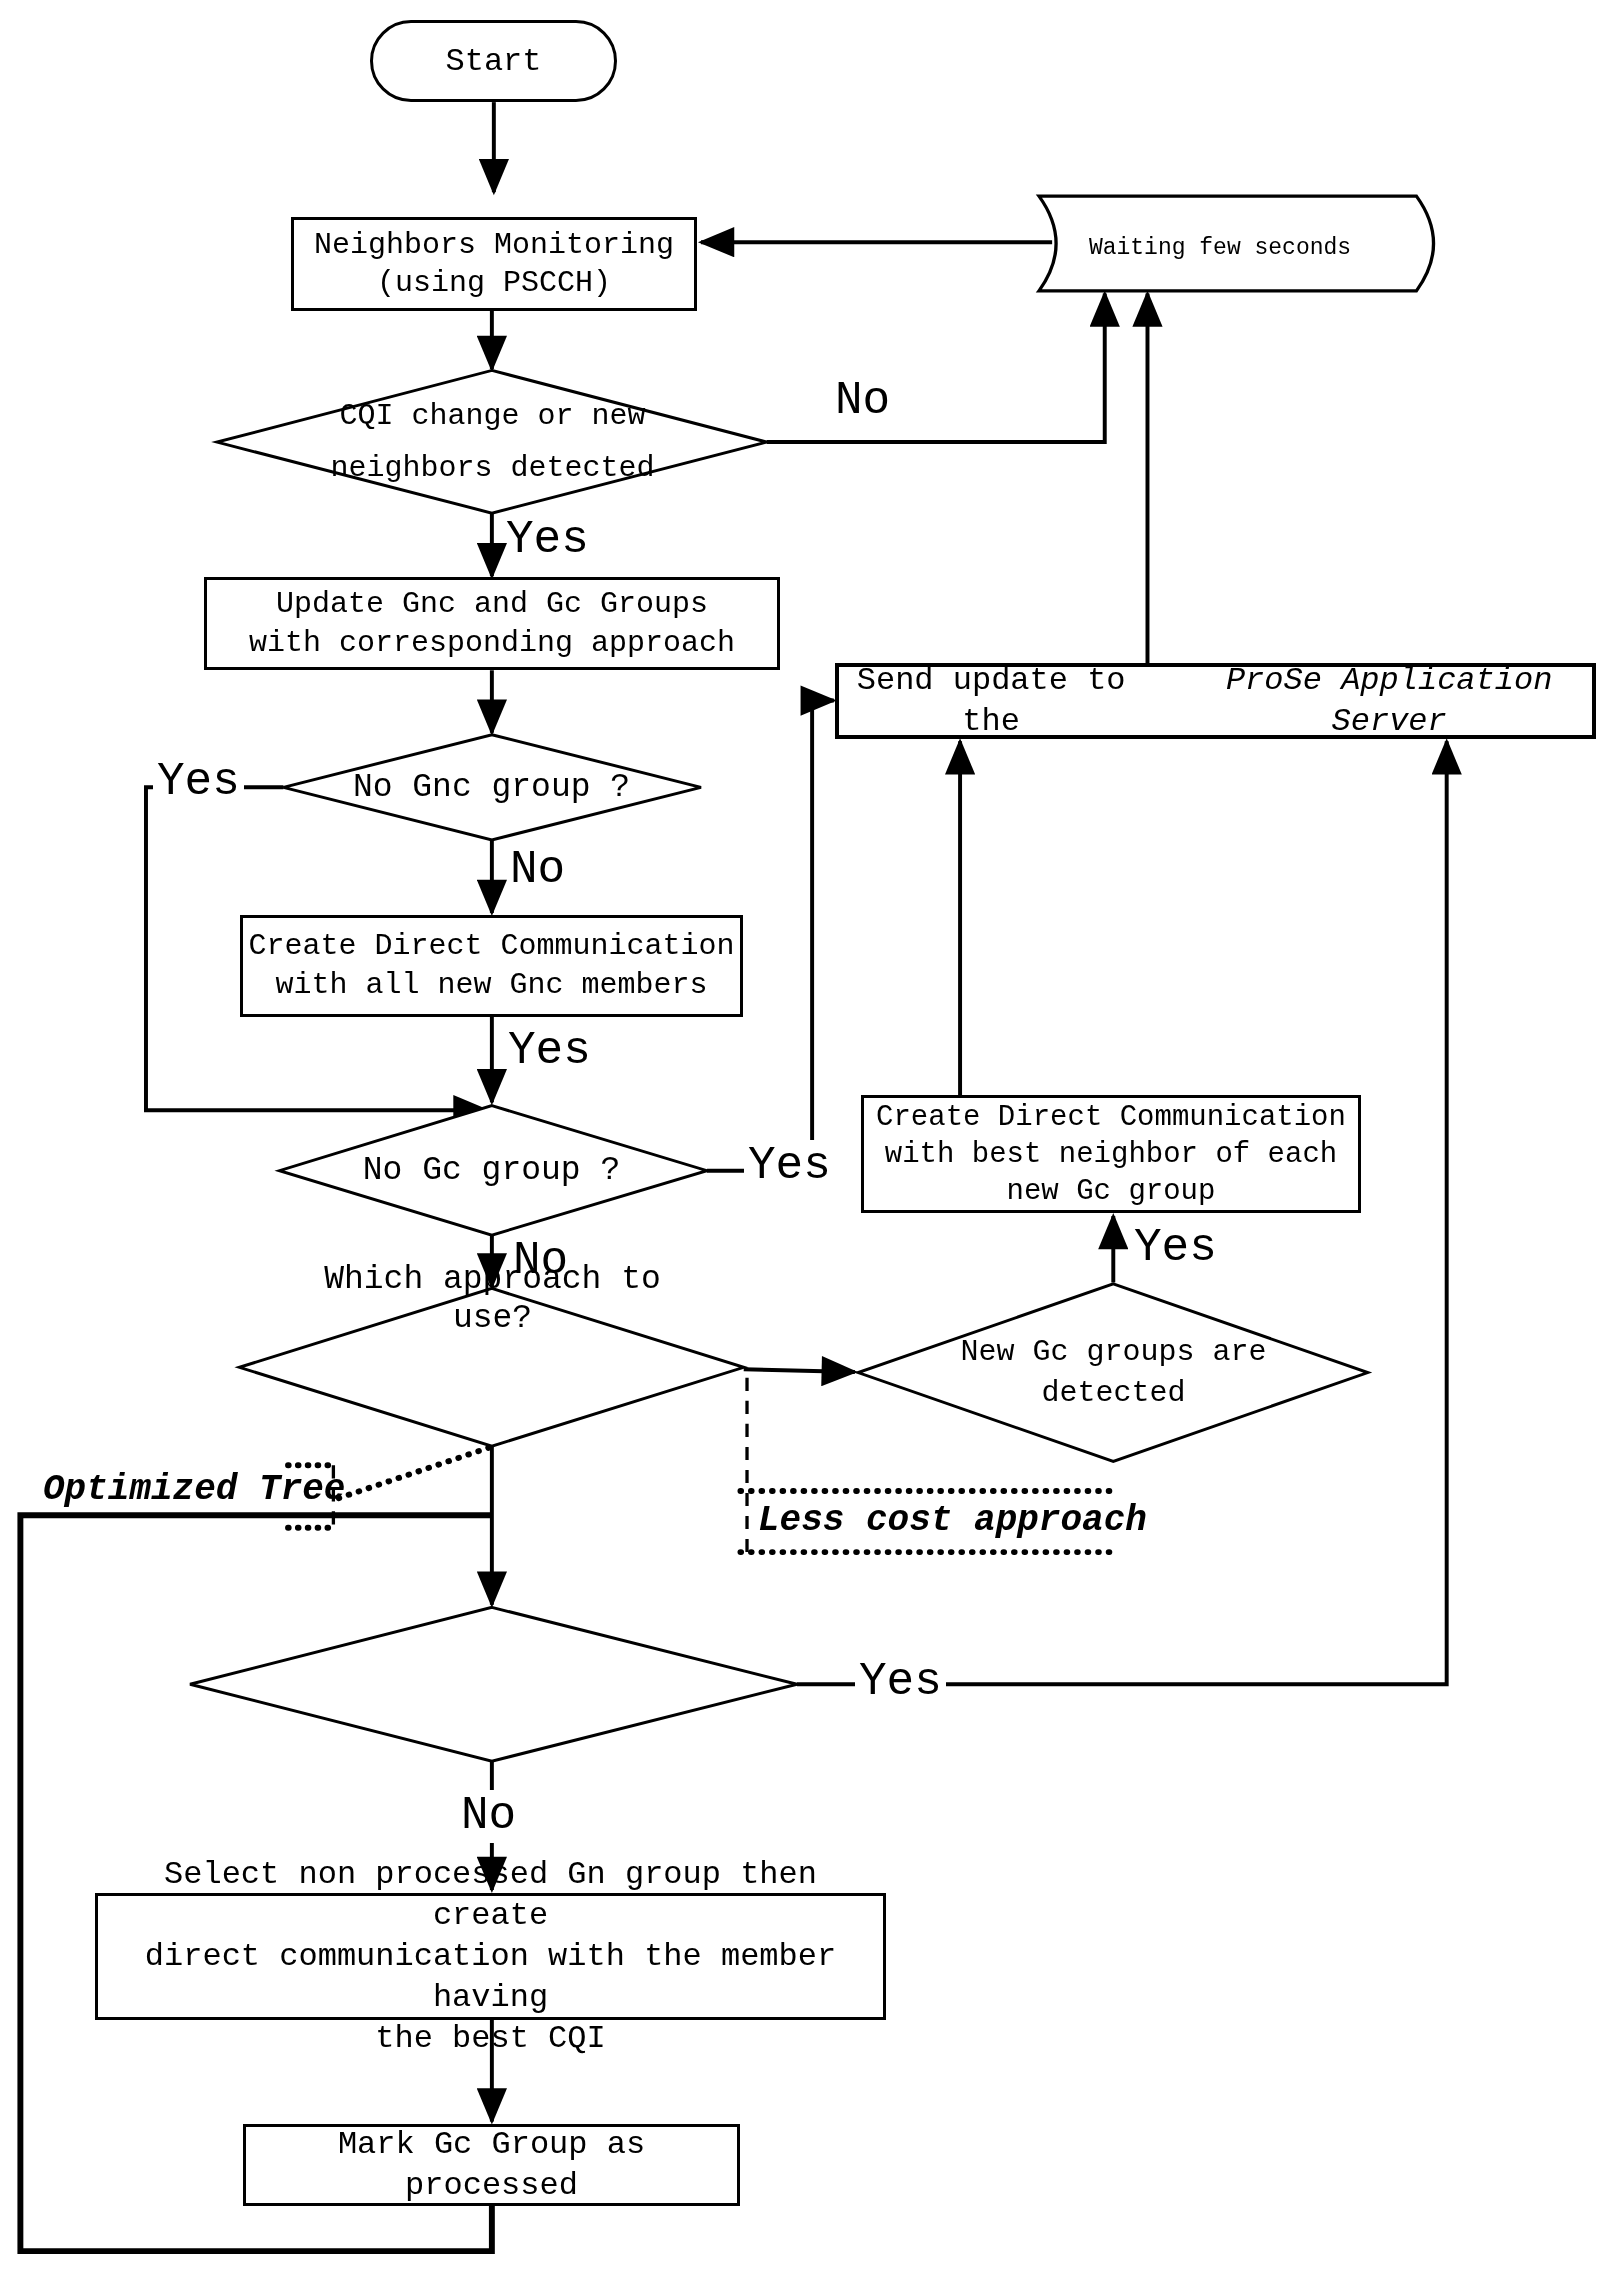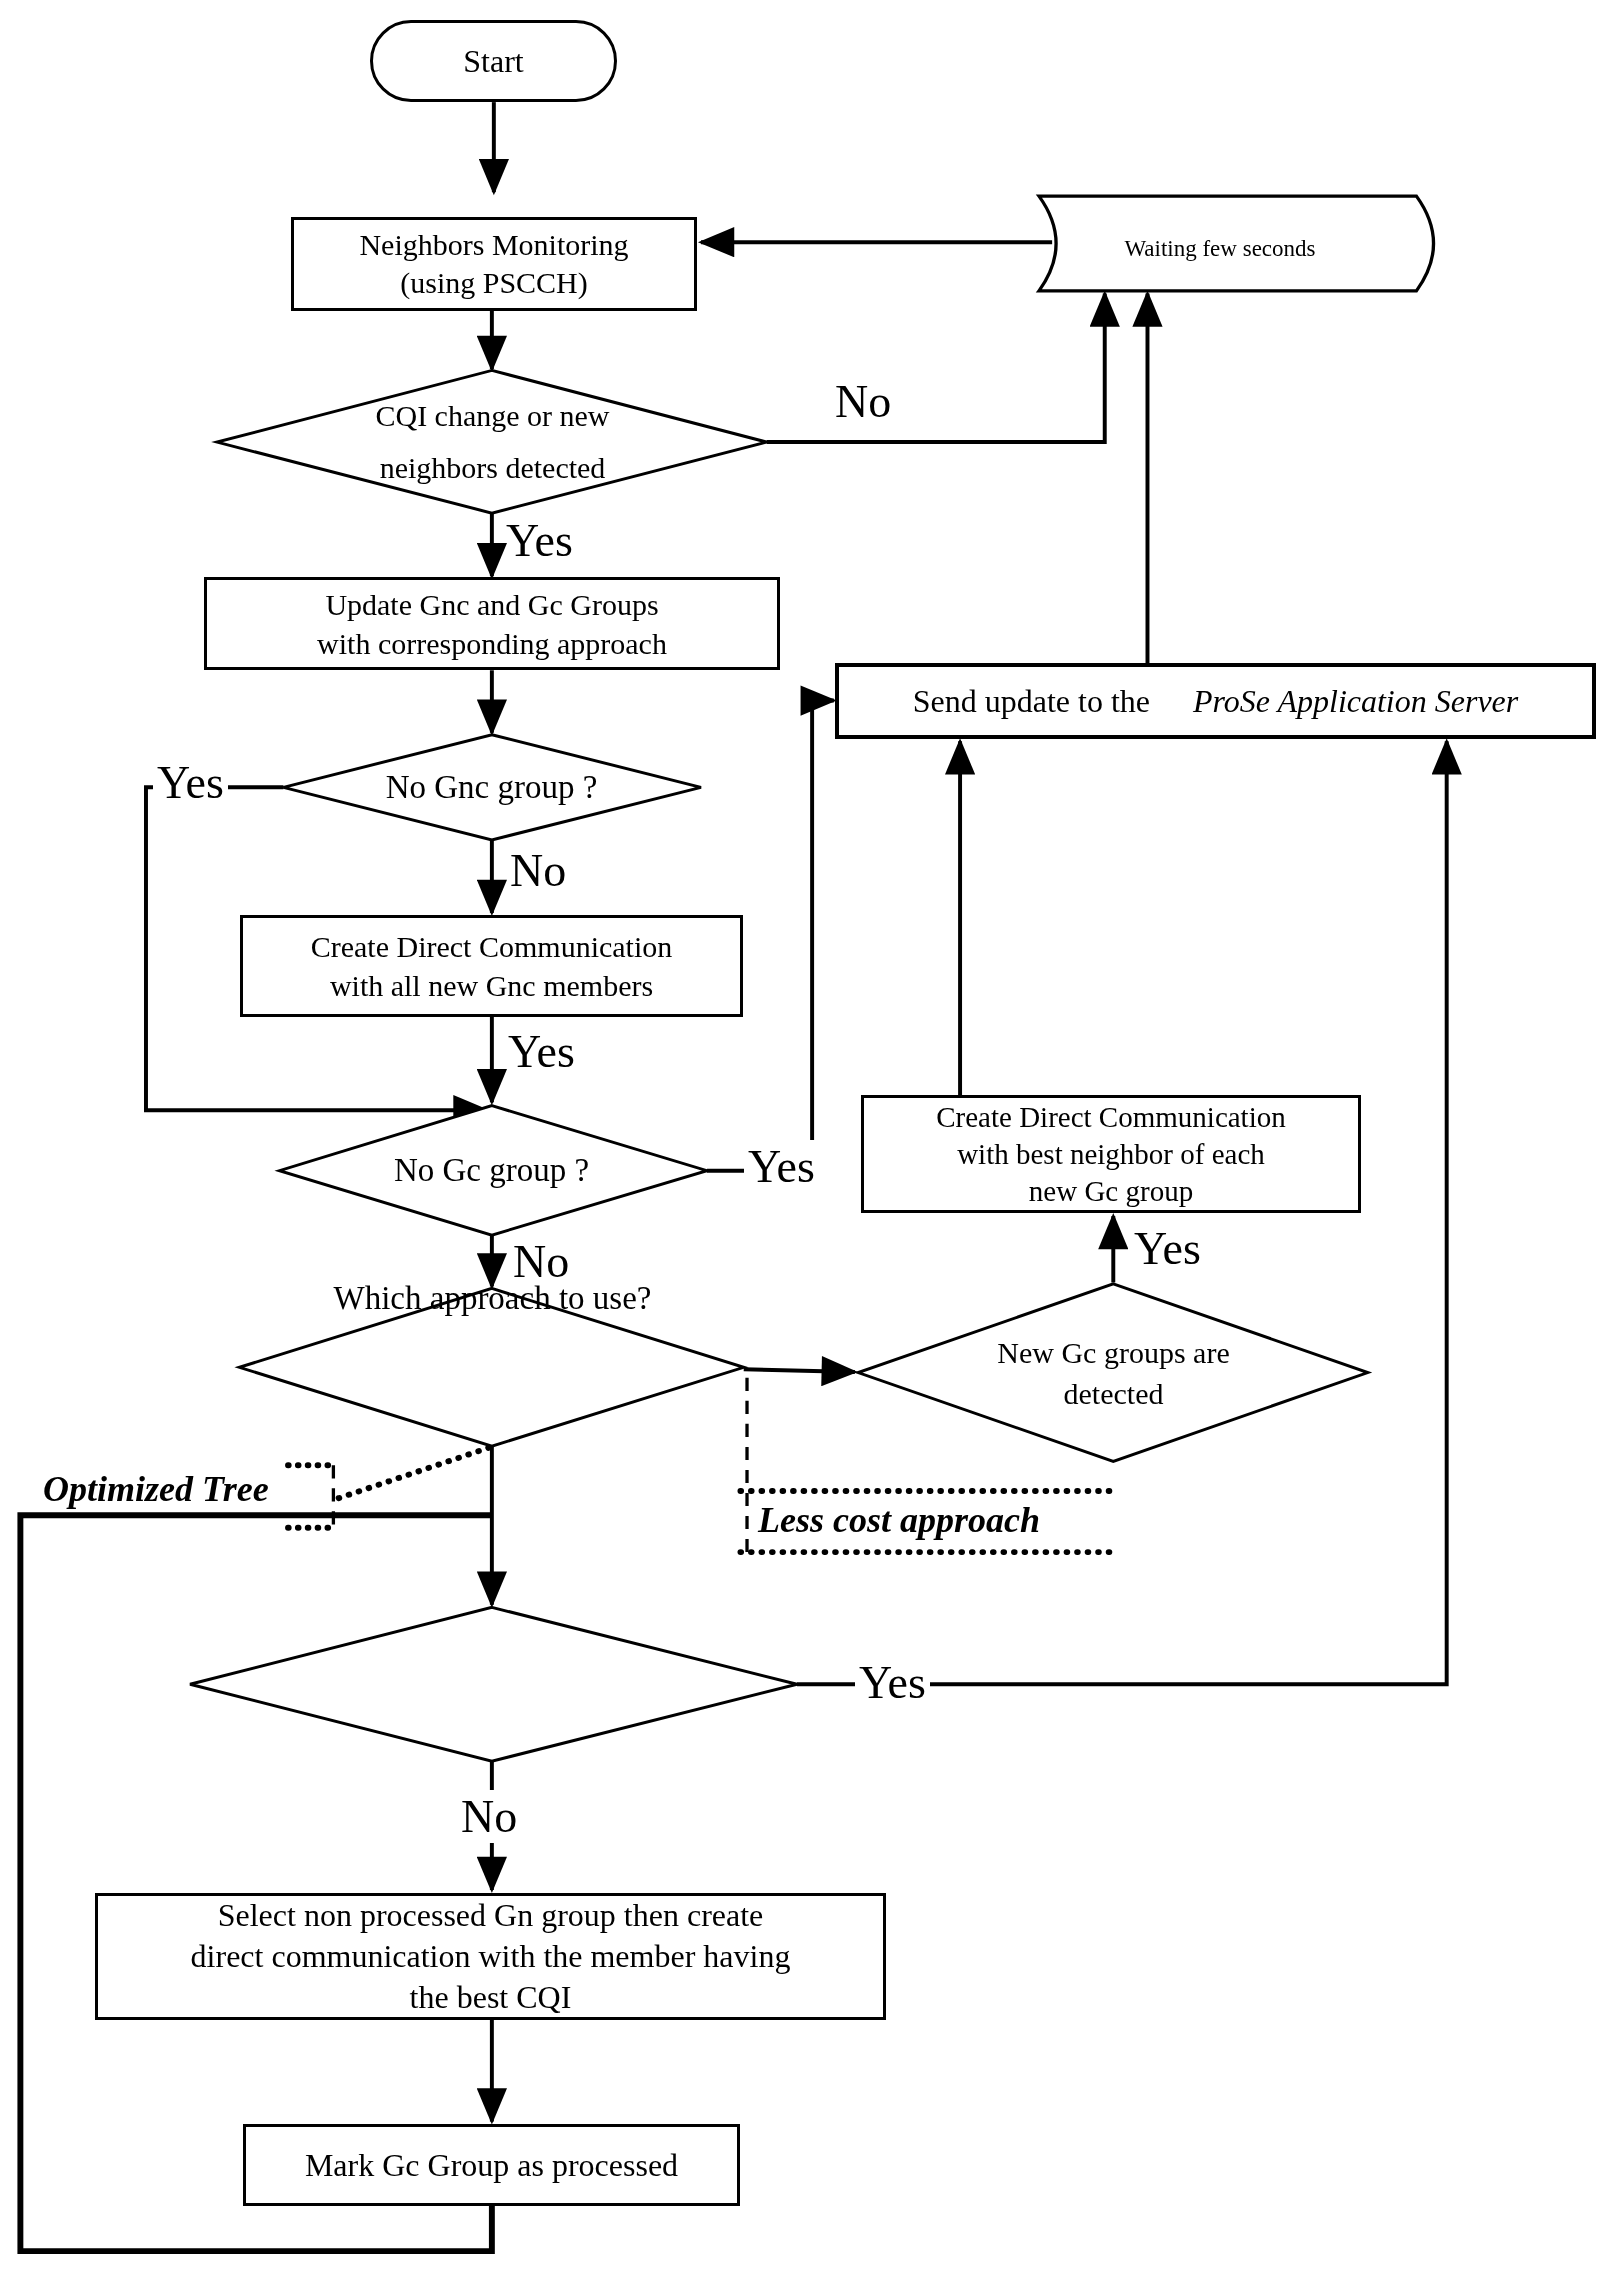--- a/index.html
+++ b/index.html
@@ -1,17 +1,17 @@
 <!DOCTYPE html>
 <html style="font-size:10.5px"><head>
 <meta charset="utf-8">
 <style>
   html,body{margin:0;padding:0;background:#ffffff;}
   #canvas{position:relative;width:1597px;height:2273px;background:#ffffff;
-          font-family:Liberation Serif, serif;color:#000;overflow:hidden;}
+          font-family:Liberation Mono, monospace;color:#000;overflow:hidden;}
   #wires{position:absolute;left:0;top:0;width:1617px;height:2273px;}
   .node{position:absolute;box-sizing:border-box;border:3.3px solid #000;background:#fff;
         display:flex;align-items:center;justify-content:center;text-align:center;
         font-size:33px;line-height:41px;white-space:pre-line;}
   .terminator{border-radius:41px;font-size:32px;}
   .ghost{position:absolute;box-sizing:border-box;border:none;background:transparent;
          display:flex;align-items:center;justify-content:center;text-align:center;
          font-size:33px;line-height:39px;white-space:pre-line;}
   .elabel{position:absolute;font-size:46px;line-height:53px;white-space:nowrap;}
   .elabel.online{background:#fff;padding:0 4px;}

